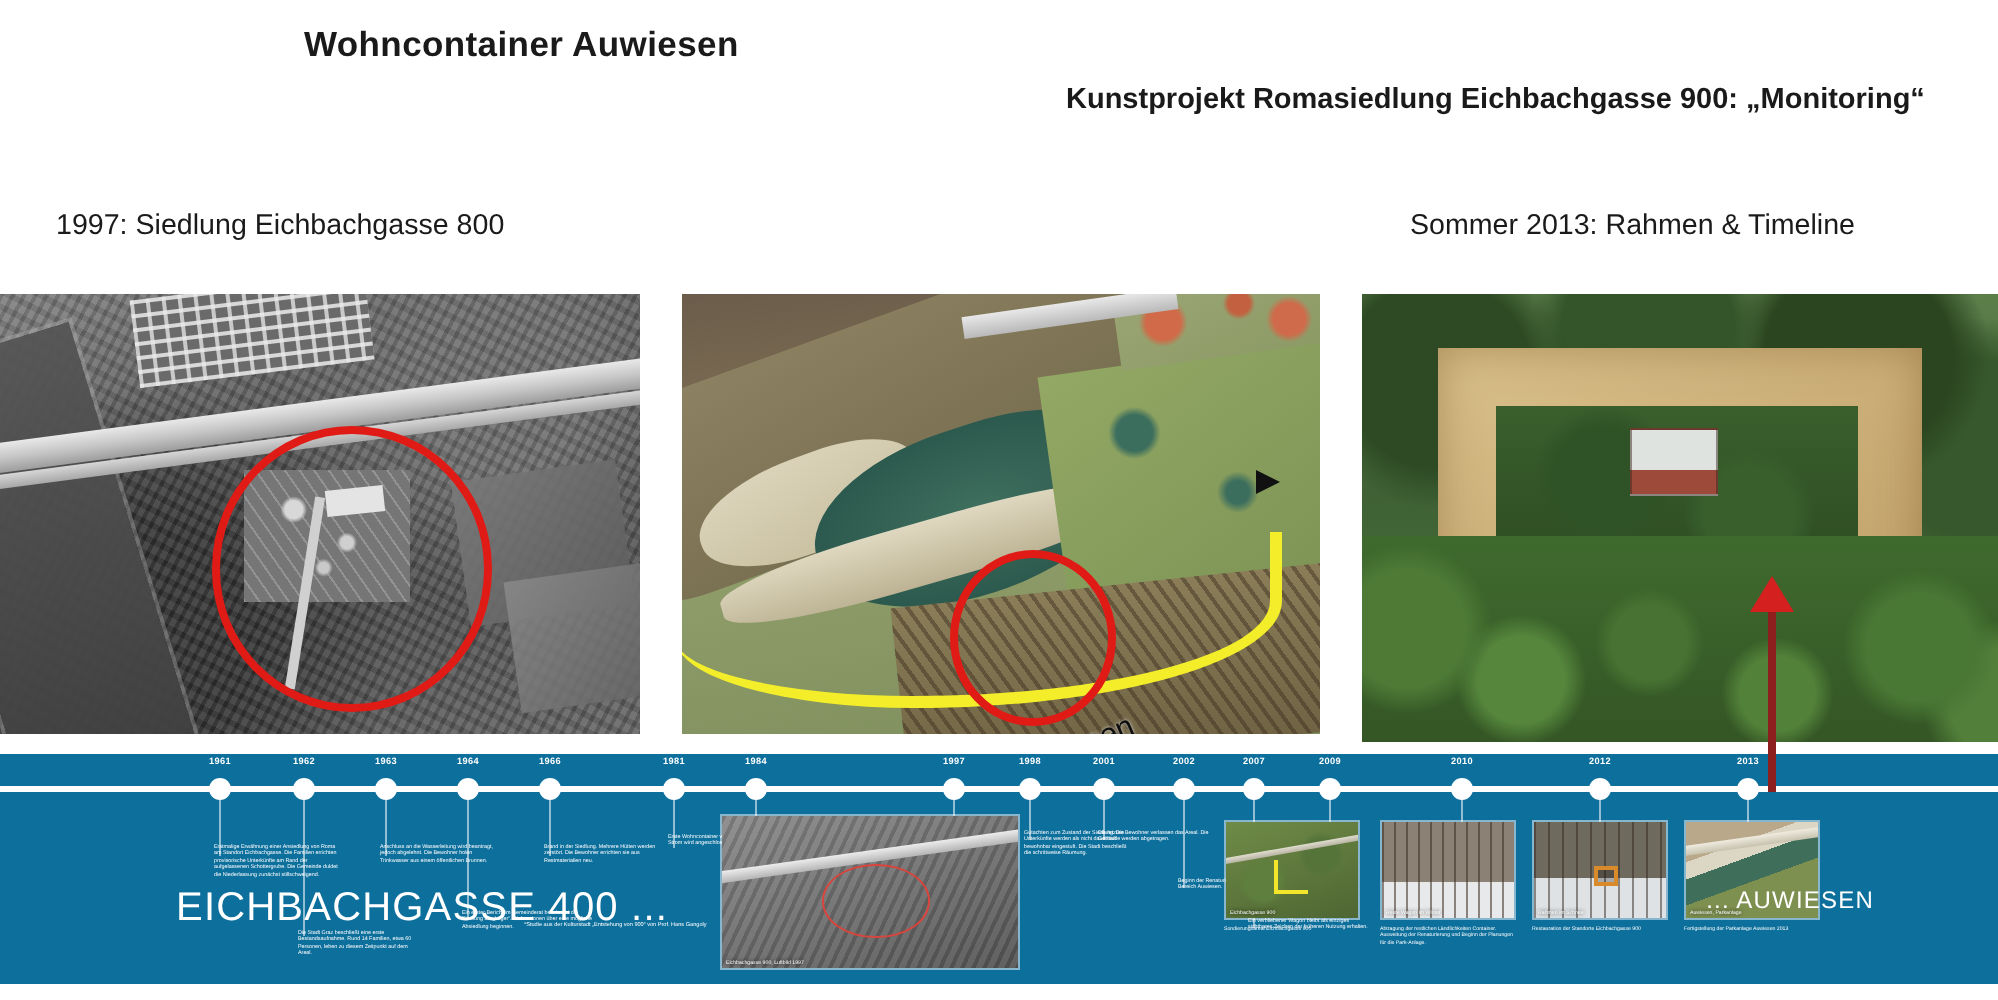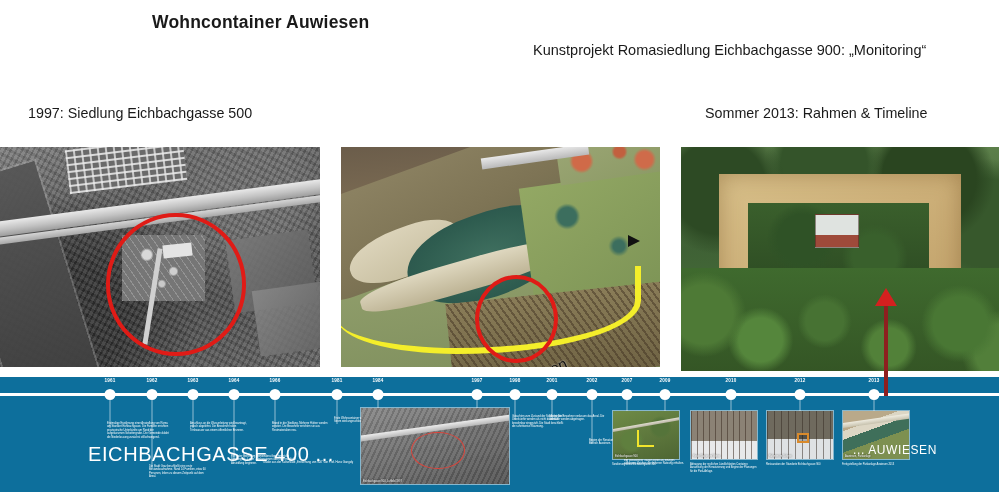--- a/index.html
+++ b/index.html
@@ -17,21 +17,21 @@
     position: absolute; left: 152px; top: 12px;
     font-size: 17.5px; font-weight: 700; color: #1a1a1a;
     letter-spacing: .2px; white-space: nowrap;
   }
   .title-sub {
     position: absolute; left: 134px; top: 42px;
     font-size: 14.5px; font-weight: 400; color: #1a1a1a; white-space: nowrap;
   }
   .title-right {
     position: absolute; left: 533px; top: 42px;
-    font-size: 14.5px; font-weight: 400; color: #1a1a1a; white-space: nowrap;
+    font-size: 14.5px; font-weight: 700; color: #1a1a1a; white-space: nowrap;
   }
 
   
   .cap { position: absolute; font-size: 14.3px; color: #1a1a1a; white-space: nowrap; }
   .cap1 { left: 28px;  top: 105px; }
   .cap2 { left: 399px; top: 105px; }
   .cap3 { left: 705px; top: 105px; }
   .cap3b{ left: 705px; top: 124px; }
 
   
@@ -355,21 +355,21 @@
   }
 </style>
 </head>
 <body>
 
 <div class="page">
 
   <div class="title-main">Wohncontainer Auwiesen</div>
   <div class="title-right">Kunstprojekt Romasiedlung Eichbachgasse 900: „Monitoring“</div>
 
-  <div class="cap cap1">1997: Siedlung Eichbachgasse 500</div>
+  <div class="cap cap1">1997: Siedlung Eichbachgasse 800</div>
   <div class="cap cap3">Sommer 2013: Rahmen &amp; Timeline</div>
 
   <div class="photo" id="photo-aerial-1997">
     <div class="bw-base"></div>
     <div class="bw-river"></div>
     <div class="bw-field-a"></div>
     <div class="bw-field-b"></div>
     <div class="bw-settlement"></div>
     <div class="bw-bigroof"></div>
     <div class="bw-path"></div>

